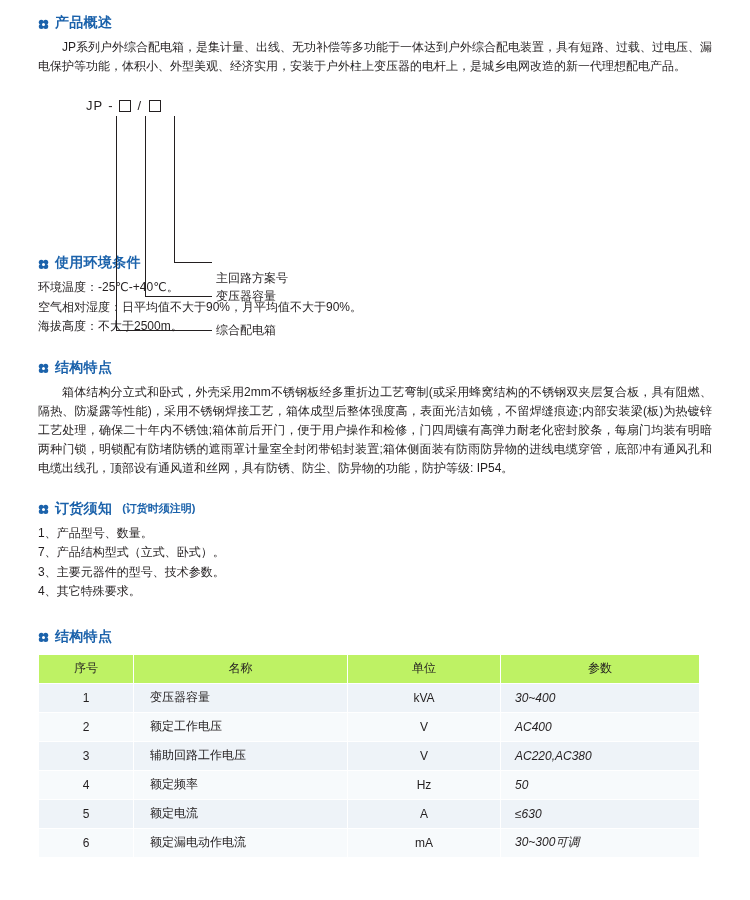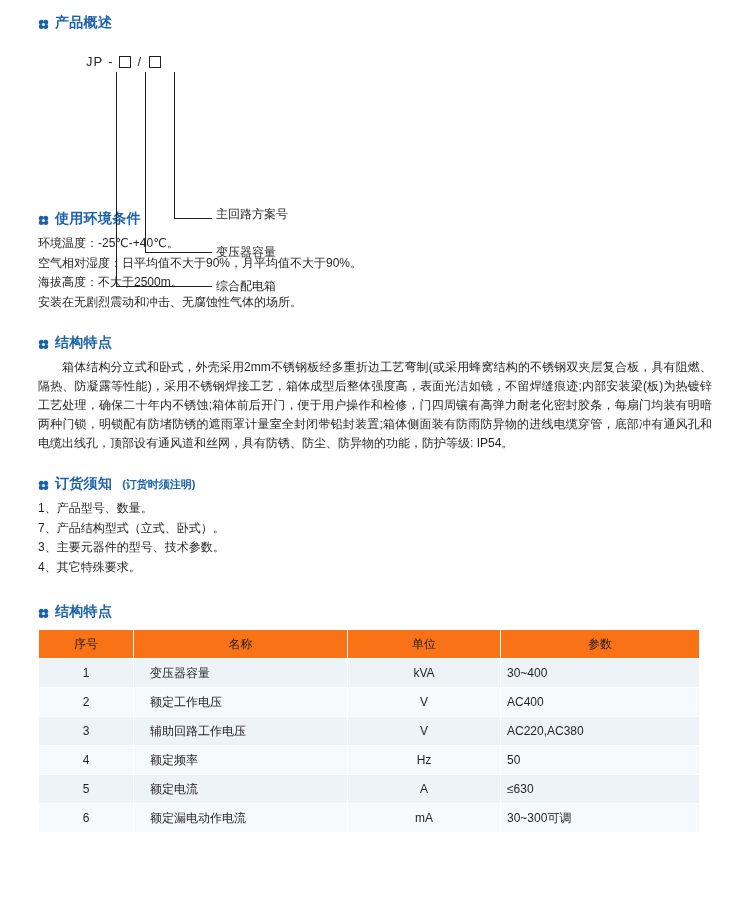--- a/index.html
+++ b/index.html
@@ -105,37 +105,37 @@
   }
 
   
   table.spec {
     border-collapse: collapse;
     width: 662px;
     margin-top: 8px;
     font-size: 12px;
   }
   table.spec th {
-    background: #f97316;
+    background: #bef264;
     color: #231f20;
     font-weight: normal;
     height: 26px;
     border: 1px solid #ffffff;
     text-align: center;
   }
   table.spec td {
     height: 26px;
     border: 1px solid #ffffff;
     background: #eef3f8;
   }
   table.spec tr.alt td { background: #f7fafc; }
   td.c-idx { text-align: center; width: 92px; }
   td.c-name { padding-left: 16px; width: 196px; }
   td.c-unit { text-align: center; width: 150px; }
-  td.c-param { padding-left: 6px; }
+  td.c-param { padding-left: 14px; font-style: italic; }
   th.c-idx { width: 92px; }
   th.c-name { width: 196px; }
   th.c-unit { width: 150px; }
 </style>
 </head>
 <body>
 
 <div class="page">
 
   <div class="block">
@@ -144,20 +144,21 @@
         <svg width="11" height="11" viewBox="0 0 11 11">
           <circle cx="3.3" cy="3.2" r="2.5" fill="#1b62ab"></circle>
           <circle cx="7.7" cy="3.2" r="2.5" fill="#1b62ab"></circle>
           <circle cx="3.3" cy="7.6" r="2.5" fill="#1b62ab"></circle>
           <circle cx="7.7" cy="7.6" r="2.5" fill="#1b62ab"></circle>
           <circle cx="5.5" cy="5.4" r="1.5" fill="#ffffff"></circle>
         </svg>
       </span>
       <span class="sec-title">产品概述</span>
     </div>
+    <p class="para indent">JP系列户外综合配电箱，是集计量、出线、无功补偿等多功能于一体达到户外综合配电装置，具有短路、过载、过电压、漏电保护等功能，体积小、外型美观、经济实用，安装于户外柱上变压器的电杆上，是城乡电网改造的新一代理想配电产品。</p>
   </div>
 
   <div class="block" style="margin-bottom:14px;">
 
     <div class="model-wrap">
       <div class="model-code">
         <span>JP</span>
         <span>-</span>
         <span class="box"></span>
         <span class="slash">/</span>
@@ -166,21 +167,21 @@
 
       <div class="leader" style="left:136px; top:18px; height:146px;"></div>
       <div class="leader-h" style="left:136px; top:164px; width:38px;"></div>
 
       <div class="leader" style="left:107px; top:18px; height:180px;"></div>
       <div class="leader-h" style="left:107px; top:198px; width:67px;"></div>
 
       <div class="leader" style="left:78px; top:18px; height:214px;"></div>
       <div class="leader-h" style="left:78px; top:232px; width:96px;"></div>
 
-      <div class="leader-label" style="left:178px; top:152px;">主回路方案号</div>
+      <div class="leader-label" style="left:178px; top:172px;">主回路方案号</div>
       <div class="leader-label" style="left:178px; top:190px;">变压器容量</div>
       <div class="leader-label" style="left:178px; top:224px;text-align:center;">综合配电箱</div>
     </div>
   </div>
 
   <div class="block lines" style="margin-top:-8px;">
     <div class="section-head">
       <span class="sec-icon">
         <svg width="11" height="11" viewBox="0 0 11 11">
           <circle cx="3.3" cy="3.2" r="2.5" fill="#1b62ab"></circle>
@@ -188,21 +189,20 @@
           <circle cx="3.3" cy="7.6" r="2.5" fill="#1b62ab"></circle>
           <circle cx="7.7" cy="7.6" r="2.5" fill="#1b62ab"></circle>
           <circle cx="5.5" cy="5.4" r="1.5" fill="#ffffff"></circle>
         </svg>
       </span>
       <span class="sec-title">使用环境条件</span>
     </div>
     <p class="para">环境温度：-25℃-+40℃。</p>
     <p class="para">空气相对湿度：日平均值不大于90%，月平均值不大于90%。</p>
     <p class="para">海拔高度：不大于2500m。</p>
-    <p class="para">安装在无剧烈震动和冲击、无腐蚀性气体的场所。</p>
   </div>
 
   <div class="block">
     <div class="section-head">
       <span class="sec-icon">
         <svg width="11" height="11" viewBox="0 0 11 11">
           <circle cx="3.3" cy="3.2" r="2.5" fill="#1b62ab"></circle>
           <circle cx="7.7" cy="3.2" r="2.5" fill="#1b62ab"></circle>
           <circle cx="3.3" cy="7.6" r="2.5" fill="#1b62ab"></circle>
           <circle cx="7.7" cy="7.6" r="2.5" fill="#1b62ab"></circle>

